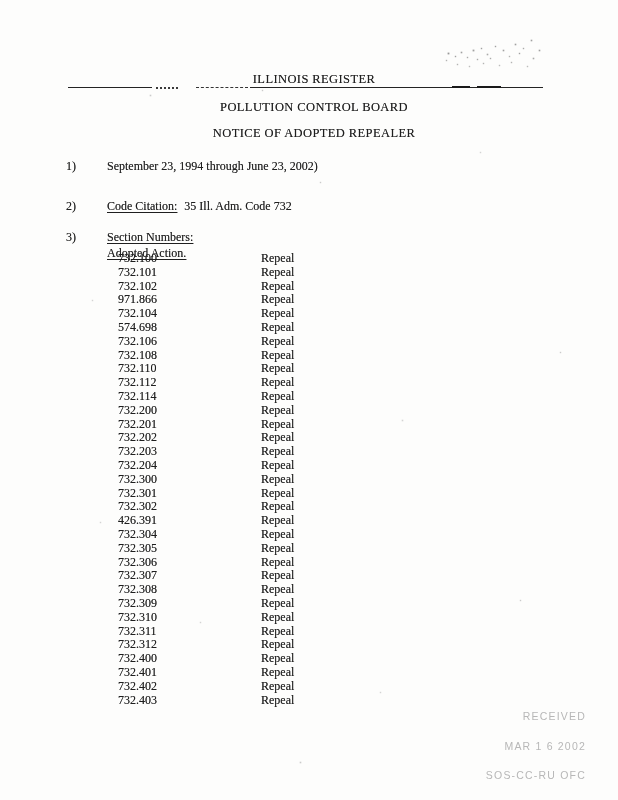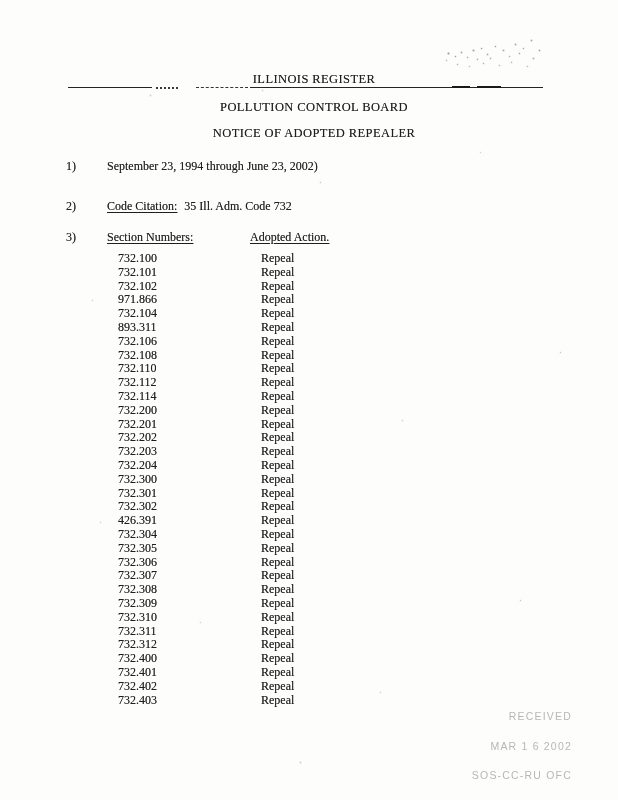--- a/index.html
+++ b/index.html
@@ -19,29 +19,29 @@
   
   .rule-seg { position:absolute; height:0; border-bottom:1.4px solid #242424; }
   .rule-dots { position:absolute; height:0; border-bottom:2px dotted #3a3a3a; }
   .rule-dash { position:absolute; height:0; border-bottom:1.6px dashed #343434; }
   .rule-bold { position:absolute; height:2.4px; background:#1a1a1a; }
 
   .item { position:absolute; left:66px; display:flex; font-size:12px; line-height:16px; }
   .item .num { width:41px; flex:none; }
   .item .body { width:430px; }
   .lbl { margin-right:7px; }
-  .cols { display:flex; }
+  .cols { display:flex;flex-direction:column; }
   .cols .col1 { width:143px; flex:none; }
 
   .rows { position:absolute; left:107px; top:252px; font-size:12px; line-height:13.8px; }
   .trow { display:flex;margin-left:11px; }
   .trow .c1 { width:143px; flex:none; }
 
   .stamp {
-    position:absolute; right:46px;
+    position:absolute; right:32px;
     font-family:"Liberation Sans", "DejaVu Sans", sans-serif;
     font-size:10.5px; letter-spacing:1.2px;
     color:#b7b7b7; text-shadow:none;
     filter: blur(0.5px);
     white-space:nowrap;
   }
 
   
   .pencil { position:absolute; left:443px; top:38px; width:1px; height:1px; background:transparent;
     box-shadow:
@@ -124,21 +124,21 @@
       </div>
       <div class="trow">
         <span class="c1">971.866</span>
         <span class="c2">Repeal</span>
       </div>
       <div class="trow">
         <span class="c1">732.104</span>
         <span class="c2">Repeal</span>
       </div>
       <div class="trow">
-        <span class="c1">893.311</span>
+        <span class="c1">574.698</span>
         <span class="c2">Repeal</span>
       </div>
       <div class="trow">
         <span class="c1">732.106</span>
         <span class="c2">Repeal</span>
       </div>
       <div class="trow">
         <span class="c1">732.108</span>
         <span class="c2">Repeal</span>
       </div>

